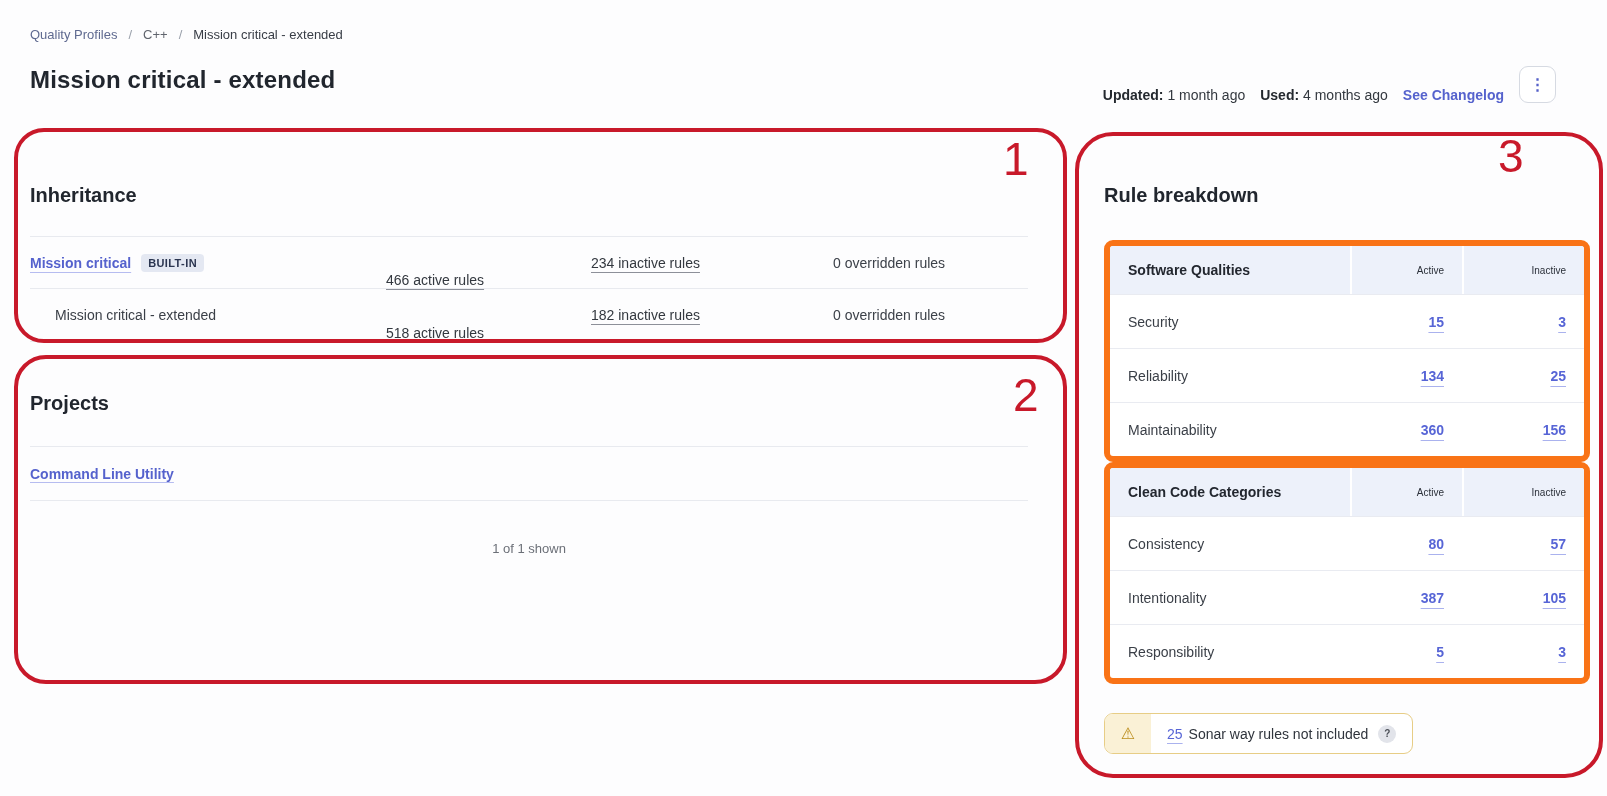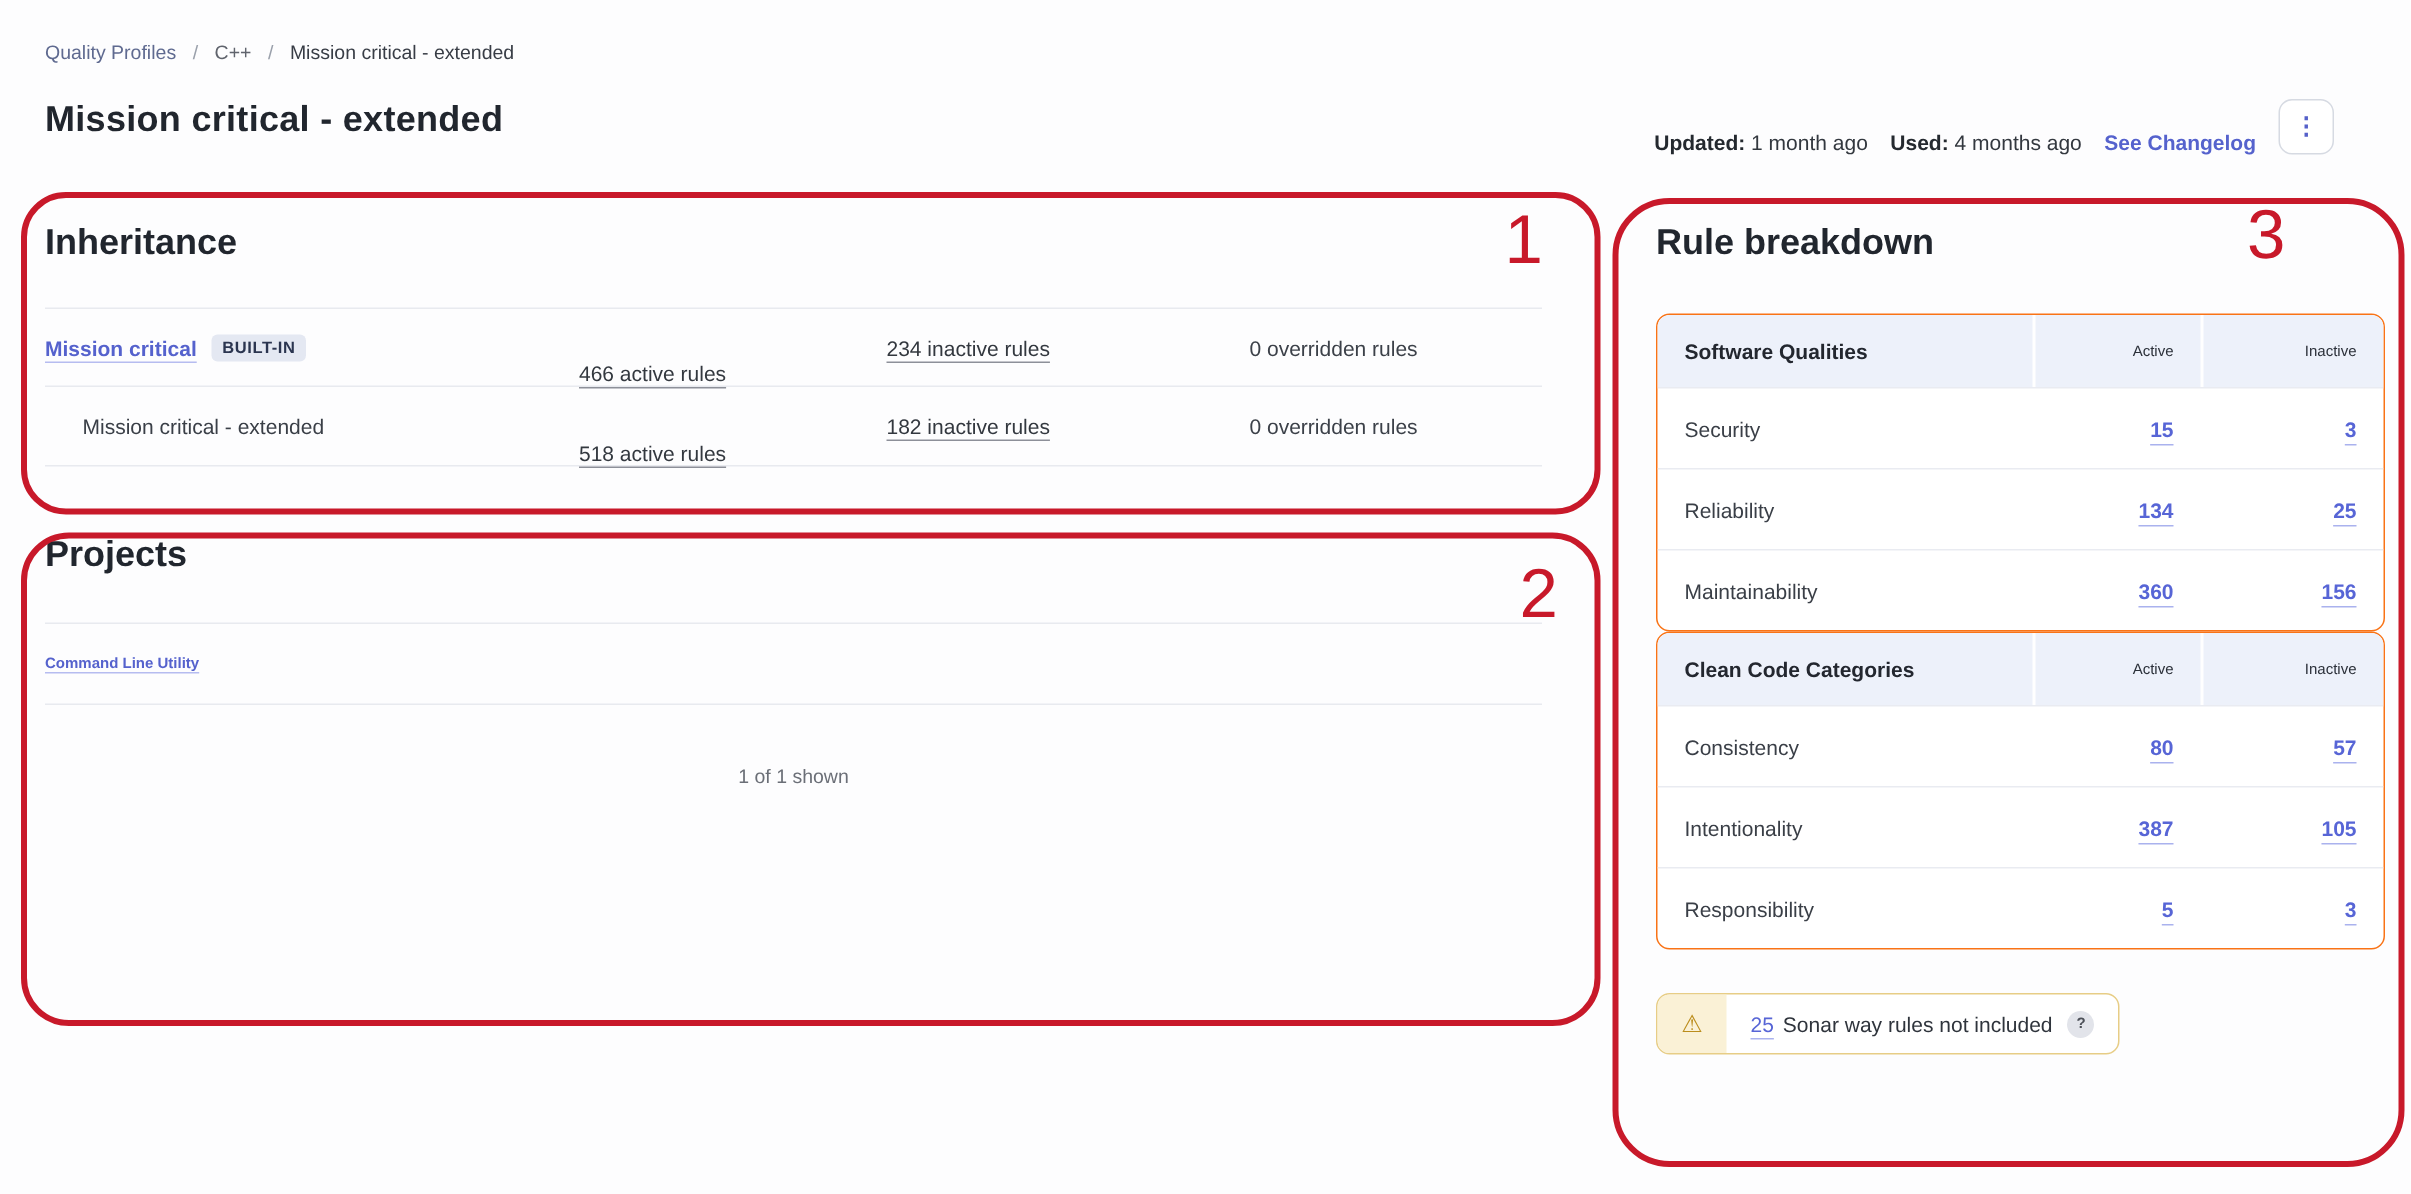--- a/index.html
+++ b/index.html
@@ -18,21 +18,21 @@
   .page-title { position:absolute; left:30px; top:66px; font-size:24px; font-weight:700; color:#21262e; letter-spacing:.2px; }
   .head-meta { position:absolute; top:66px; right:51px; display:flex; align-items:flex-end; gap:15px; font-size:14px; color:#33383f; }
   .meta-pair b { color:#24292f; }
   .changelog { color:#5562cd; font-weight:700; cursor:pointer; }
   .kebab-btn {
     width:37px; height:37px; border:1px solid #d6dae2; border-radius:9px; background:#fff;
     display:flex; align-items:center; justify-content:center; cursor:pointer;
     color:#5560c9; font-size:16px; font-weight:700; line-height:1;
   }
   
-  .sec-title { font-size:24px; font-weight:700; color:#21262e; }
+  .sec-title { font-size:20px; font-weight:700; color:#21262e;margin-top:36px; }
   
   .card-inherit { position:absolute; left:30px; top:148px; width:998px; }
   .card-inherit .sec-title { margin-bottom:29px; }
   .inh-row { display:flex; align-items:center; height:53px; border-bottom:1px solid #e8eaef; font-size:14px; }
   .inh-row.first { border-top:1px solid #e8eaef; }
   .c-name { width:356px; display:flex; align-items:center; gap:10px; }
   .c-name.indent { padding-left:25px; }
   .c-active { width:205px;margin-top:35px; } .c-inactive { width:226px; } .c-over { width:211px; padding-left:16px; }
   .profile-link { color:#5562cd; font-weight:700; text-decoration:underline; text-decoration-color:#b6bcf0; text-underline-offset:4px; cursor:pointer; }
   .profile-plain { color:#3a3f47; }
@@ -40,26 +40,26 @@
     background:#e4e8f2; color:#2b3550; font-size:11px; font-weight:700; letter-spacing:.4px;
     padding:3px 7px; border-radius:4px; white-space:nowrap;
   }
   .rules-link { color:#33383f; text-decoration:underline; text-decoration-color:#8d9099; text-underline-offset:4px; cursor:pointer; }
   .rules-plain { color:#3c4149; }
   
   .card-projects { position:absolute; left:30px; top:356px; width:998px; }
   .card-projects .sec-title { margin-bottom:31px; }
   .proj-divider { border-top:1px solid #e8eaef; }
   .proj-row { display:flex; align-items:center; height:54px; border-bottom:1px solid #e8eaef; }
-  .proj-link { color:#5562cd; font-weight:700; font-size:10px; text-decoration:underline; text-decoration-color:#b6bcf0; text-underline-offset:3px; cursor:pointer; }
+  .proj-link { color:#5562cd; font-weight:700; font-size:14px; text-decoration:underline; text-decoration-color:#b6bcf0; text-underline-offset:3px; cursor:pointer; }
   .shown-note { margin-top:40px; text-align:center; color:#6b6f77; font-size:13px; }
   
   .card-breakdown { position:absolute; left:1104px; top:148px; width:486px; }
   .card-breakdown .sec-title { margin-bottom:33px; }
-  .bd-table { border:1px solid #f97316; border-radius:9px; overflow:hidden; background:#fff; }
+  .bd-table { border:6px solid #f97316; border-radius:9px; overflow:hidden; background:#fff; }
   .bd-table + .bd-table { }
   .bd-head { display:flex; align-items:stretch; height:48px; background:#edf1fa; }
   .bd-head .h-name { flex:1; display:flex; align-items:center; padding-left:18px; font-size:14px; font-weight:700; color:#23272f; }
   .bd-head .h-num  { display:flex; align-items:center; justify-content:flex-end; padding-right:18px; font-size:10px; color:#2b3039; border-left:2px solid #fff; }
   .h-active { width:112px; } .h-inactive { width:122px; }
   .bd-row { display:flex; align-items:center; height:54px; border-top:1px solid #e9ebf1; font-size:14px; }
   .bd-row .r-name { flex:1; padding-left:18px; color:#3a3f47; }
   .bd-row .r-num  { display:flex; justify-content:flex-end; padding-right:18px; }
   .r-active { width:112px; } .r-inactive { width:122px; }
   .num-link { color:#5765d6; font-weight:700; text-decoration:underline; text-decoration-color:#aab2ee; text-underline-offset:5px; cursor:pointer; }

